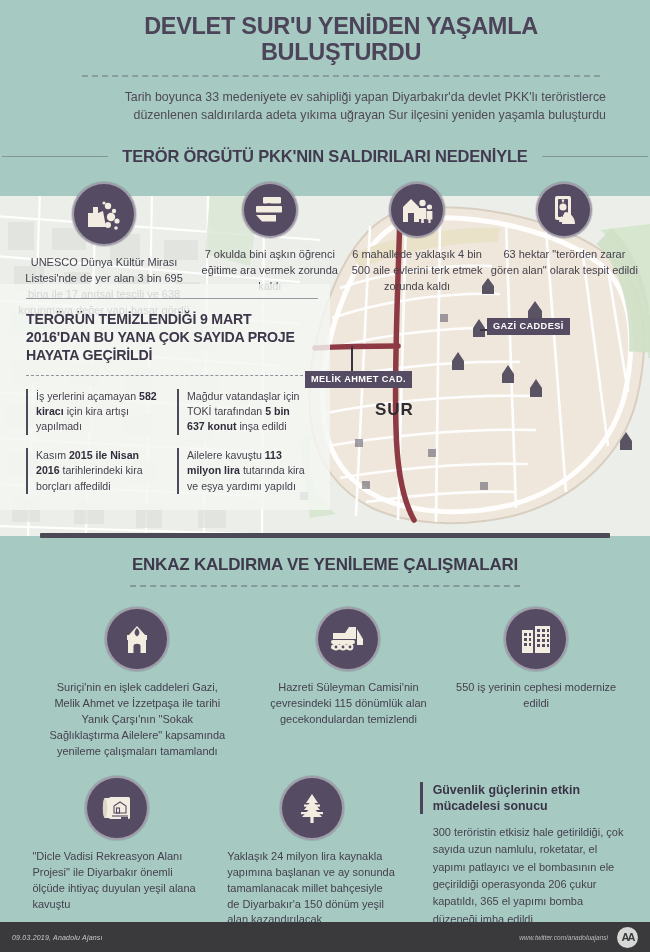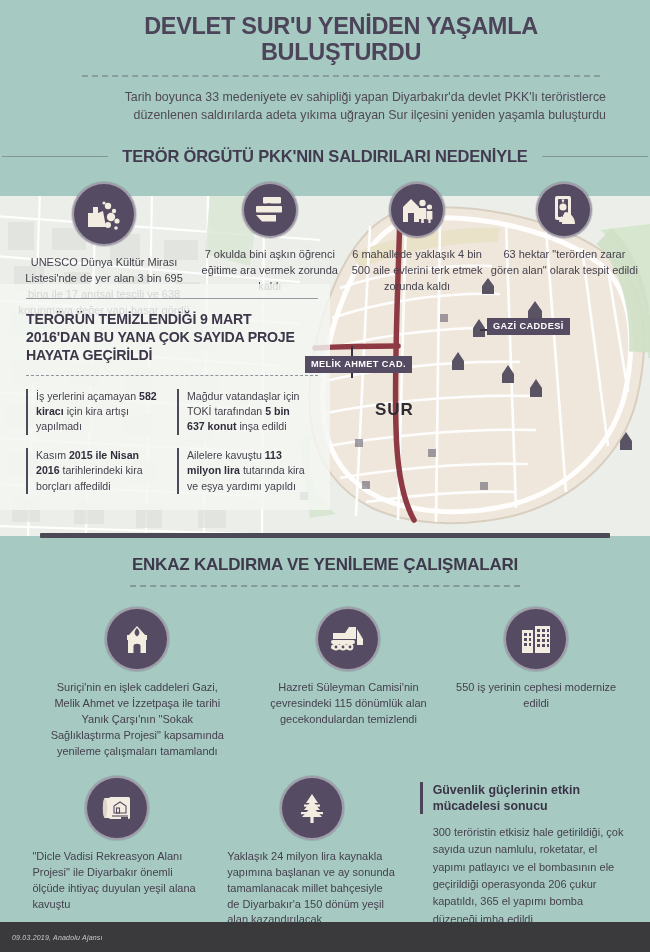--- a/index.html
+++ b/index.html
@@ -163,21 +163,21 @@
     background: #554b63;
     color: #fff;
     font-size: 9.2px;
     font-weight: bold;
     letter-spacing: 0.4px;
     padding: 3px 6px 3.5px 6px;
     z-index: 8;
     white-space: nowrap;
   }
   .label-gazi { left: 487px; top: 318px; }
-  .label-melik { left: 305px; top: 356px; }
+  .label-melik { left: 305px; top: 371px; }
   .map-sur {
     position: absolute;
     left: 375px; top: 400px;
     font-size: 17px;
     font-weight: bold;
     color: #2e2b33;
     letter-spacing: 1px;
     z-index: 8;
   }
 
@@ -540,21 +540,21 @@
       <div class="stat">
         <div class="circle-icon big">
           <svg width="34" height="34" viewBox="0 0 34 34">
             <path d="M8 14 L17 4 L26 14 L26 31 L8 31 Z" fill="#f3ece0"></path>
             <path d="M17 6 C14.2 9, 13.4 12, 17 14.5 C20.6 12, 19.8 9, 17 6 Z" fill="#554b63"></path>
             <rect x="7" y="13" width="4" height="5" fill="#f3ece0"></rect>
             <rect x="23" y="13" width="4" height="5" fill="#f3ece0"></rect>
             <path d="M13.5 31 L13.5 24 C13.5 21, 20.5 21, 20.5 24 L20.5 31 Z" fill="#554b63"></path>
           </svg>
         </div>
-        <div class="stat-text">Suriçi'nin en işlek caddeleri Gazi, Melik Ahmet ve İzzetpaşa ile tarihi Yanık Çarşı'nın "Sokak Sağlıklaştırma Projesi" kapsamında yenileme çalışmaları tamamlandı</div>
+        <div class="stat-text">Suriçi'nin en işlek caddeleri Gazi, Melik Ahmet ve İzzetpaşa ile tarihi Yanık Çarşı'nın "Sokak Sağlıklaştırma Ailelere" kapsamında yenileme çalışmaları tamamlandı</div>
       </div>
 
       <div class="stat">
         <div class="circle-icon big">
           <svg width="38" height="28" viewBox="0 0 38 28">
             <path d="M4 8 L16 8 L20 2 L27 2 L27 14 L4 14 Z" fill="#f3ece0"></path>
             <path d="M28 4 L34 14 L34 20 L28 20 Z" fill="#f3ece0"></path>
             <rect x="2" y="15" width="24" height="4" rx="2" fill="#f3ece0"></rect>
             <circle cx="7" cy="22" r="3.4" fill="#f3ece0"></circle>
             <circle cx="14" cy="22" r="3.4" fill="#f3ece0"></circle>
@@ -635,15 +635,19 @@
 
       <div class="sec-block">
         <div class="sec-block-title">Güvenlik güçlerinin etkin mücadelesi sonucu</div>
         <div class="sec-block-body">300 teröristin etkisiz hale getirildiği, çok sayıda uzun namlulu, roketatar, el yapımı patlayıcı ve el bombasının ele geçirildiği operasyonda 206 çukur kapatıldı, 365 el yapımı bomba düzeneği imha edildi</div>
       </div>
     </div>
   </div>
 
   <div class="footer">
     <div class="footer-left">09.03.2019, Anadolu Ajansı</div>
+    <div class="footer-right">
+      <div class="footer-url">www.twitter.com/anadoluajansi</div>
+      <div class="aa-logo">AA</div>
+    </div>
   </div>
 
 </div>
 
 </body></html>

